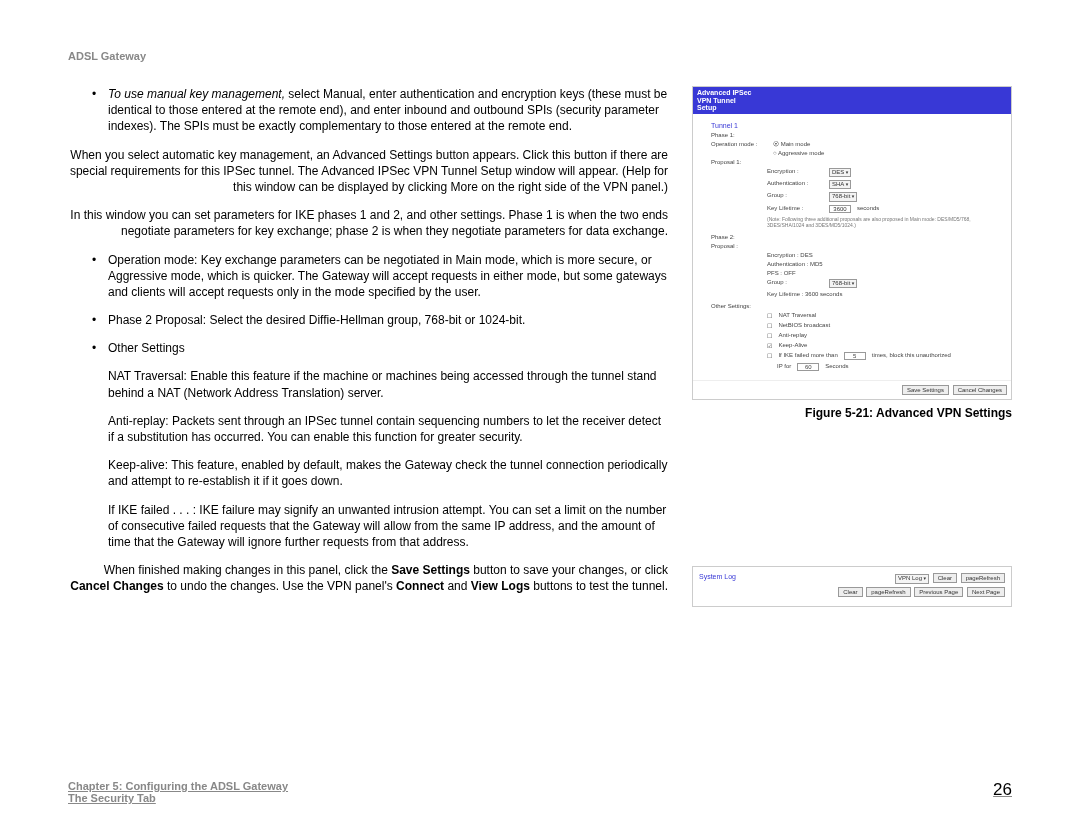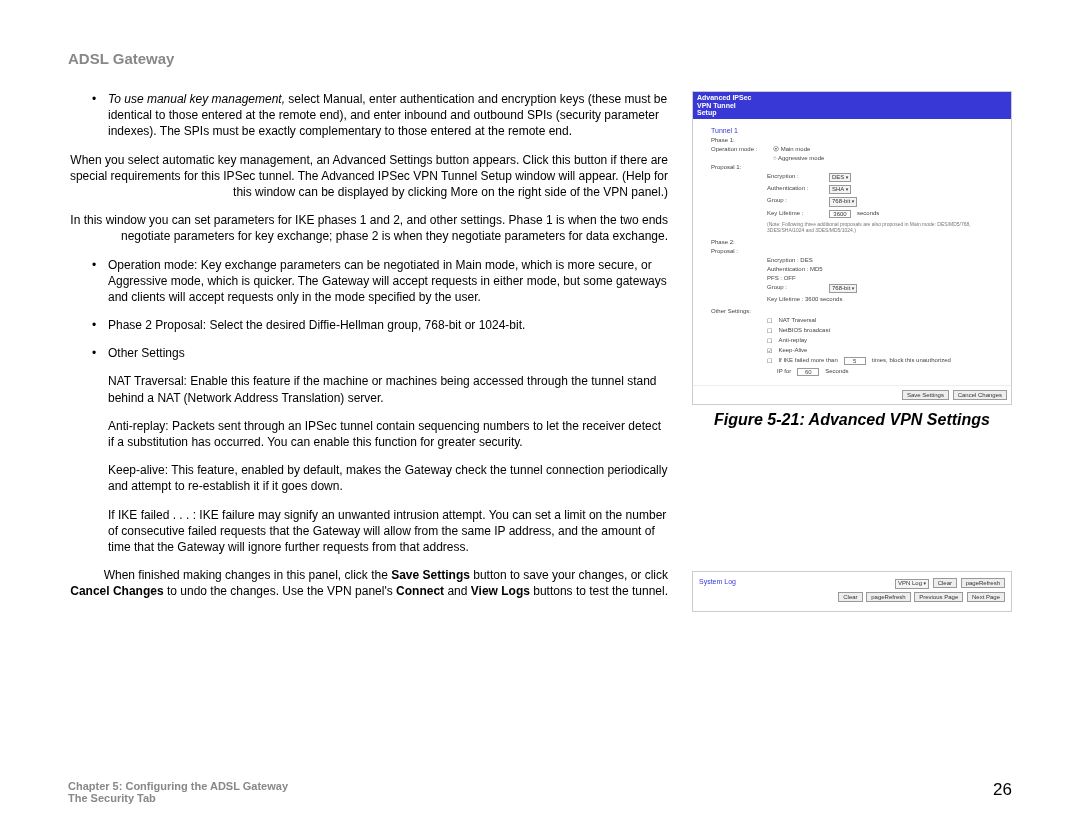--- a/index.html
+++ b/index.html
@@ -15,21 +15,21 @@
   }
   .page {
     padding: 50px 68px 30px 68px;
     box-sizing: border-box;
     height: 100%;
     position: relative;
   }
   .header-title {
     font-weight: bold;
     color: #888;
-    font-size: 15px;
+    font-size: 11px;
     margin-bottom: 24px;
   }
   .main-columns {
     display: flex;
     gap: 24px;
   }
   .left-col {
     flex: 0 0 600px;
   }
   .right-col {
@@ -67,37 +67,37 @@
   .footer {
     position: absolute;
     left: 68px;
     right: 68px;
     bottom: 30px;
     font-size: 11px;
     color: #888;
     font-weight: bold;
     display: flex;
     justify-content: space-between;
+    text-decoration: underline;
   }
   .footer .page-num { color: #000; font-weight: normal; font-size: 17px; }
 
   
   .figure-box {
     border: 1px solid #ccc;
     background: #fff;
     font-size: 6px;
     color: #333;
     position: relative;
   }
   .fig-caption {
     font-weight: bold;
-    font-size: 16px;
+    font-size: 12px;
     margin-top: 6px;
-    text-align: center;
-    font-style: italic;
+    text-align: right;
   }
   .fig1-header {
     background: #3838d6;
     color: #fff;
     font-size: 7px;
     font-weight: bold;
     padding: 2px 4px;
     line-height: 1.1;
   }
   .fig1-body {

